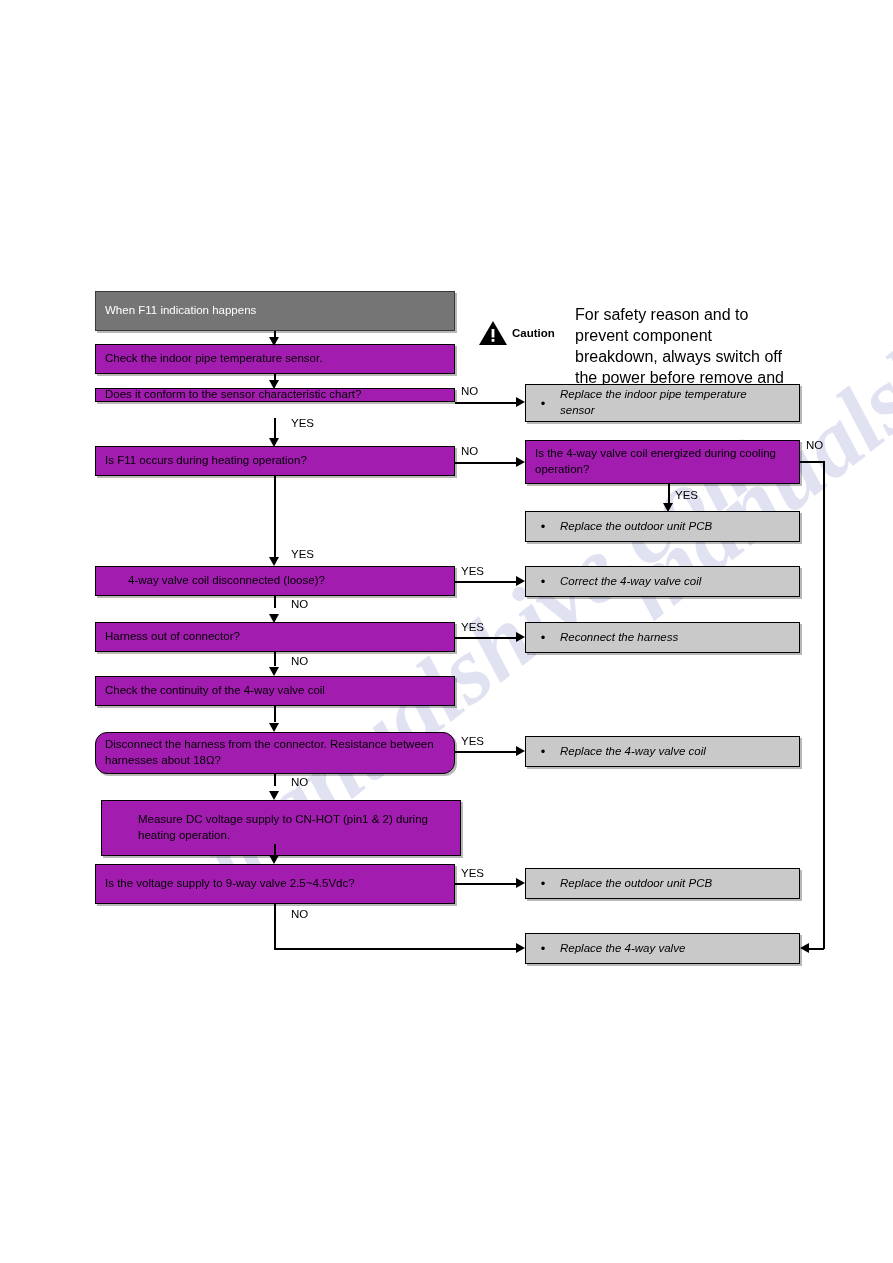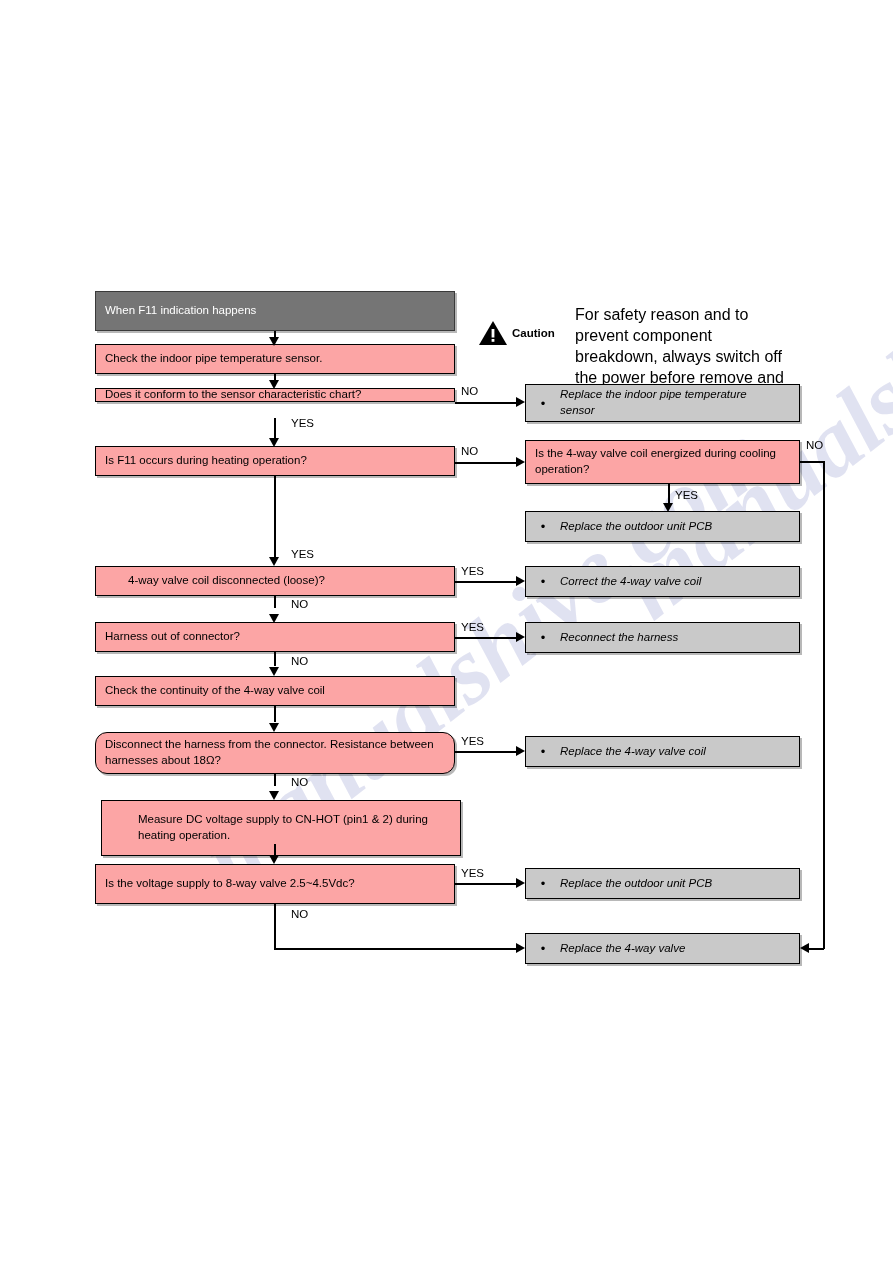--- a/index.html
+++ b/index.html
@@ -33,21 +33,21 @@
     user-select: none;
   }
   .wm-a { left: 140px; top: 600px; font-size: 95px; transform: rotate(-38deg); }
   .wm-b { left: 560px; top: 330px; font-size: 95px; transform: rotate(-38deg); }
 
   
   .box {
     position: absolute;
     box-sizing: border-box;
     border: 1px solid #000000;
-    background: #fca5a5;
+    background: #a21caf;
     font-size: 11.5px;
     line-height: 1.35;
     color: #000;
     display: flex;
     align-items: center;
     padding: 3px 9px;
     box-shadow: 2px 2px 0 rgba(0,0,0,0.28);
   }
   .box.header {
     background: #757575;
@@ -184,21 +184,21 @@
 
   <div class="box" style="left:95px; top:732px; width:360px; height:42px;border-radius:12px;">
     <span>Disconnect the harness from the connector. Resistance between harnesses about 18Ω?</span>
   </div>
 
   <div class="box" style="left:101px; top:800px; width:360px; height:56px;padding-left:36px;">
     <span>Measure DC voltage supply to CN-HOT (pin1 &amp; 2) during heating operation.</span>
   </div>
 
   <div class="box" style="left:95px; top:864px; width:360px; height:40px;">
-    <span>Is the voltage supply to 8-way valve 2.5~4.5Vdc?</span>
+    <span>Is the voltage supply to 9-way valve 2.5~4.5Vdc?</span>
   </div>
 
   <div class="box action" style="left:525px; top:384px; width:275px; height:38px;">
     <span class="bullet">•</span>
     <span class="atext">Replace the indoor pipe temperature sensor</span>
   </div>
 
   <div class="box" style="left:525px; top:440px; width:275px; height:44px;">
     <span>Is the 4-way valve coil energized during cooling operation?</span>
   </div>

